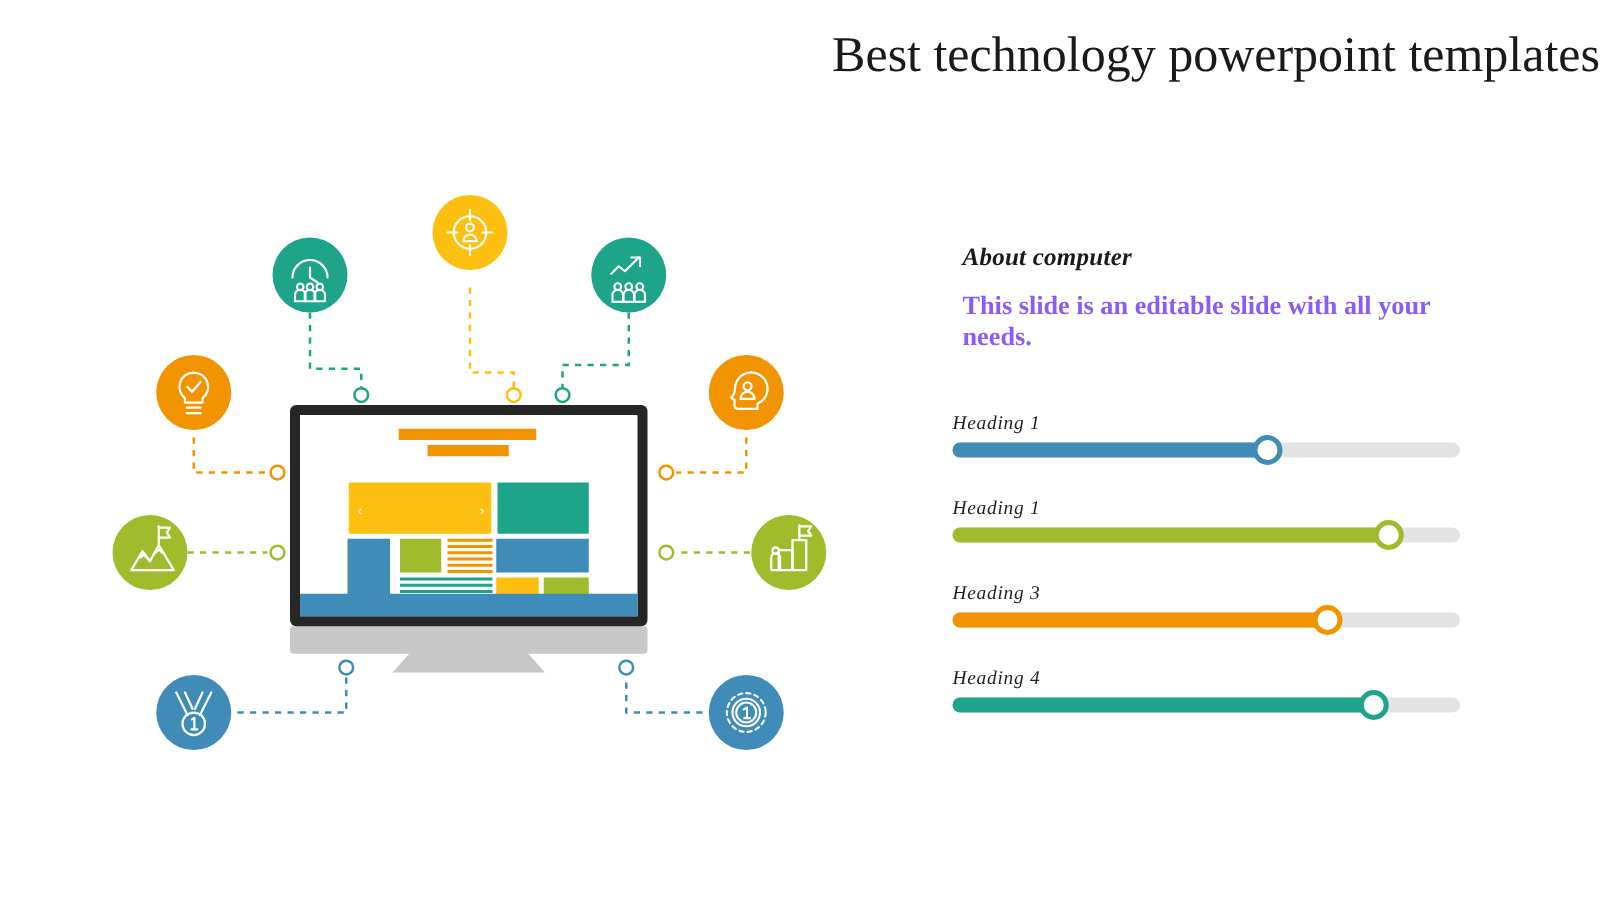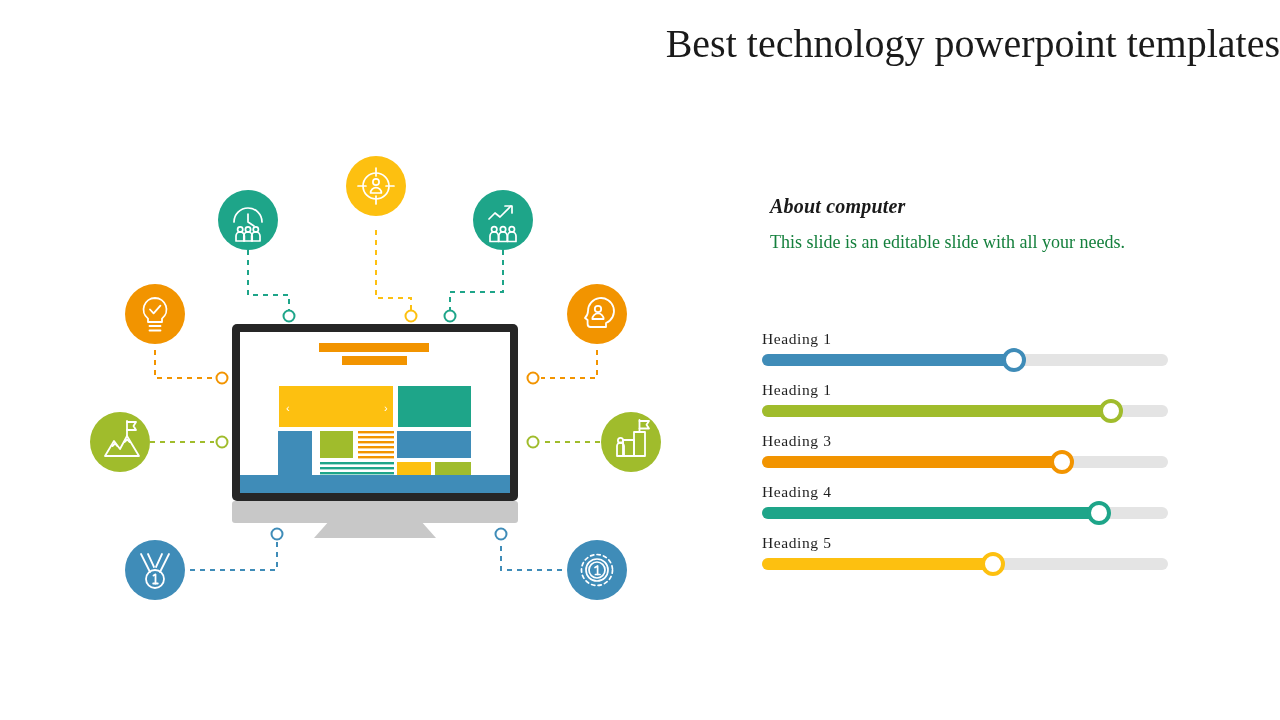--- a/index.html
+++ b/index.html
@@ -52,34 +52,35 @@
     font-family: "Liberation Serif", serif;
     font-size: 20px;
     font-weight: bold;
     color: #1a1a1a;
     margin: 0 0 14px 0;
     letter-spacing: 0.2px;
     font-style: italic;
   }
   .about-sub {
     font-family: "Liberation Serif", serif;
-    font-size: 18px;
-    font-weight: 400;
-    color: #15803d;
+    font-size: 21px;
+    font-weight: 700;
+    color: #8b5cf6;
     margin: 0;
   }
 
   #sliders {
     position: absolute;
     left: 762px;
     top: 330px;
     width: 410px;
   }
   .slider-row {
-    margin-bottom: 15px;
+    margin-bottom: 32px;
+    font-style: italic;
   }
   .slider-label {
     font-family: "Liberation Serif", serif;
     font-size: 15.5px;
     color: #1f1f1f;
     margin-bottom: 6px;
     letter-spacing: 0.6px;
   }
   .slider-track {
     position: relative;
@@ -364,20 +365,13 @@
       <div class="slider-knob" style="left: 74%; border-color: rgb(242, 148, 0);"></div>
     </div>
   </div>
   <div class="slider-row">
     <div class="slider-label">Heading 4</div>
     <div class="slider-track">
       <div class="slider-fill" style="width: 83%; background: rgb(30, 165, 137);"></div>
       <div class="slider-knob" style="left: 83%; border-color: rgb(30, 165, 137);"></div>
     </div>
   </div>
-  <div class="slider-row">
-    <div class="slider-label">Heading 5</div>
-    <div class="slider-track">
-      <div class="slider-fill" style="width: 57%; background: rgb(253, 192, 16);"></div>
-      <div class="slider-knob" style="left: 57%; border-color: rgb(253, 192, 16);"></div>
-    </div>
-  </div>
 </div>
 
 </body></html>

